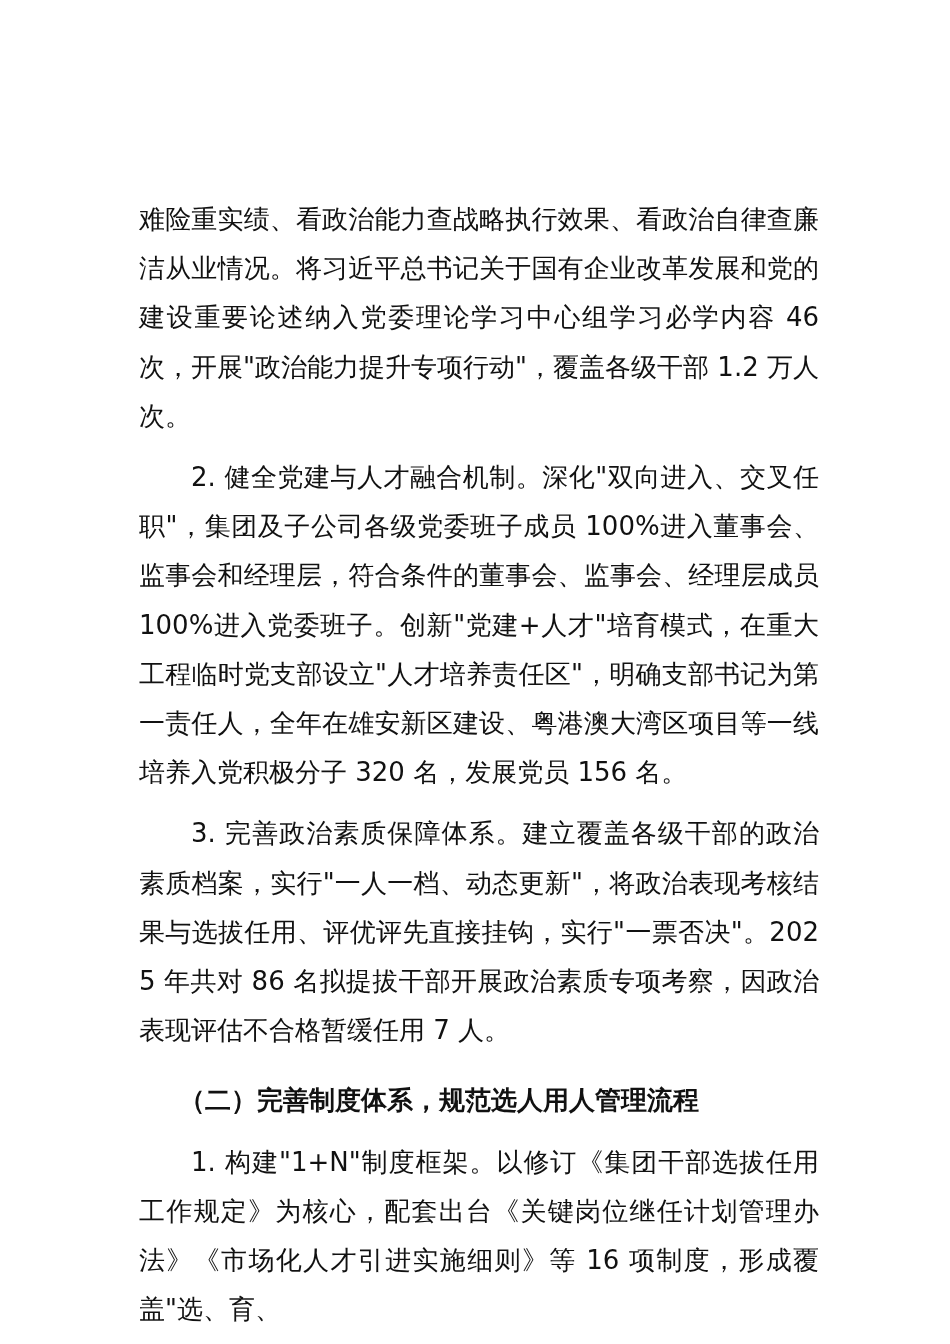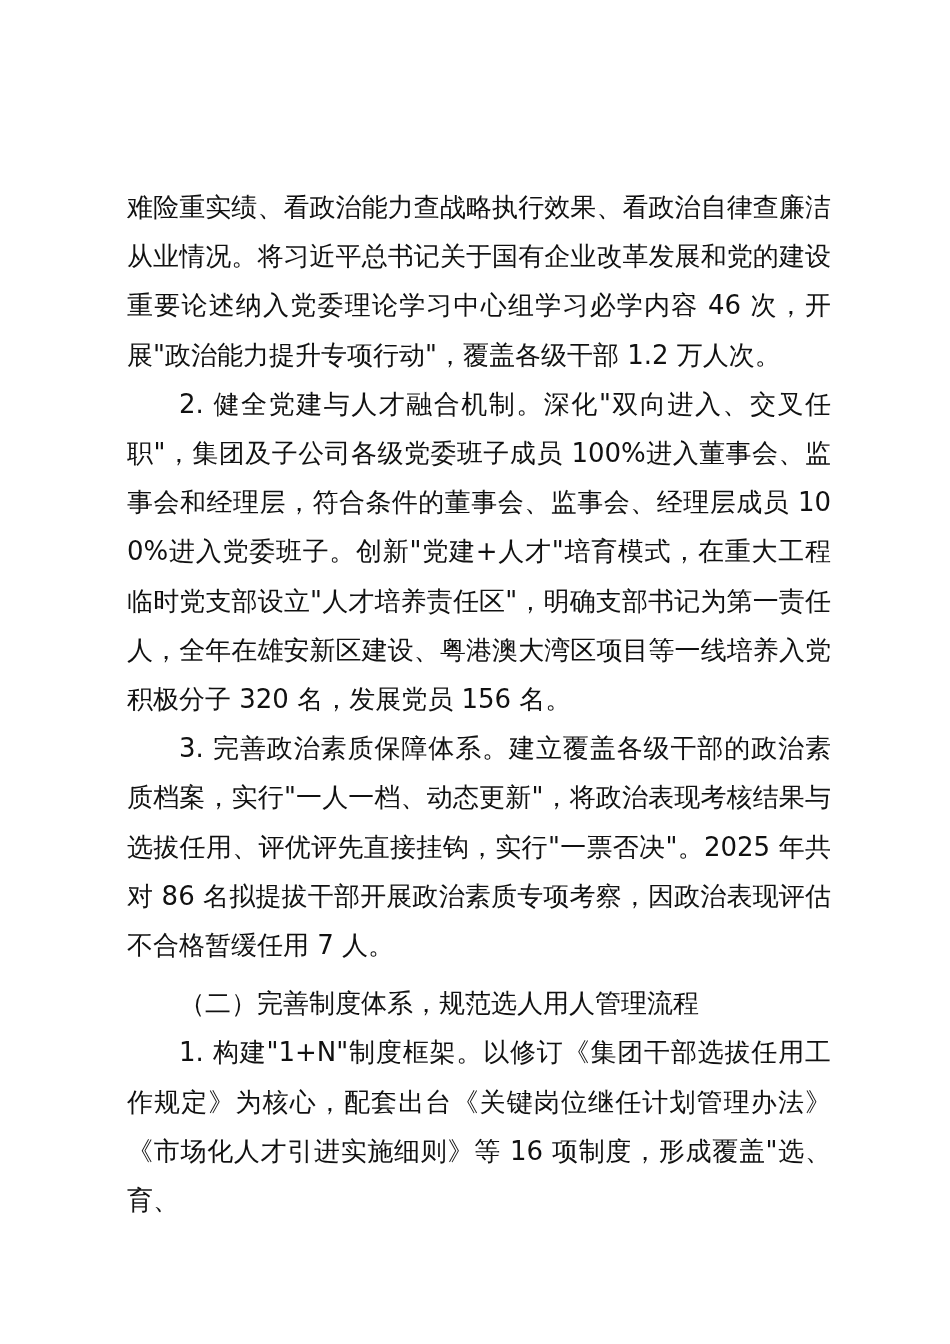--- a/index.html
+++ b/index.html
@@ -15,36 +15,36 @@
       font-family: "DejaVu Sans", "Liberation Sans", sans-serif;
       color: #111111;
     }
     .page {
       position: absolute;
       left: 127px;
       top: 183px;
       width: 704px;
     }
     .para {
-      margin: 0;
+      margin: 12px;
       font-size: 26px;
       line-height: 49.2px;
       text-align: justify;
       text-justify: inter-character;
       word-break: break-all;
       letter-spacing: 0px;
     }
     .indent {
       text-indent: 52px;
     }
     .heading {
       margin: 0;
       font-size: 26px;
       line-height: 49.2px;
-      font-weight: normal;
+      font-weight: bold;
       text-indent: 52px;
       padding-top: 9px;
     }
   </style>
 </head>
 <body>
 
 <div class="page">
   <p class="para">难险重实绩、看政治能力查战略执行效果、看政治自律查廉洁从业情况。将习近平总书记关于国有企业改革发展和党的建设重要论述纳入党委理论学习中心组学习必学内容 46 次，开展"政治能力提升专项行动"，覆盖各级干部 1.2 万人次。</p>
   <p class="para indent">2. 健全党建与人才融合机制。深化"双向进入、交叉任职"，集团及子公司各级党委班子成员 100%进入董事会、监事会和经理层，符合条件的董事会、监事会、经理层成员 100%进入党委班子。创新"党建+人才"培育模式，在重大工程临时党支部设立"人才培养责任区"，明确支部书记为第一责任人，全年在雄安新区建设、粤港澳大湾区项目等一线培养入党积极分子 320 名，发展党员 156 名。</p>

